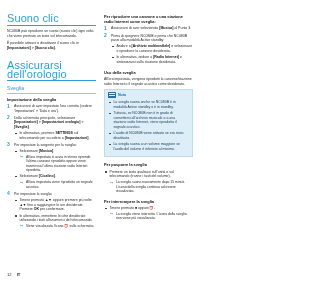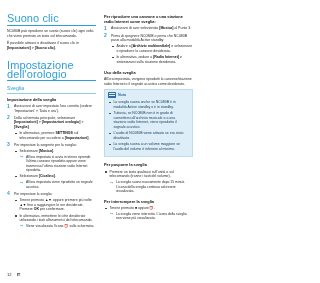--- a/index.html
+++ b/index.html
@@ -207,21 +207,21 @@
     <div class="col">
 
       <h1 class="h1">Suono clic</h1>
 
       <p class="body">NC080B può riprodurre un suono (suono clic) ogni volta che viene premuto un tasto sul telecomando.</p>
 
       <p class="body">
         <span>È possibile attivare o disattivare il suono clic in </span><b>[Impostazioni]</b><span> &gt; </span><b>[Suono clic]</b><span>.</span>
       </p>
 
-      <h1 class="h1 spaced">Impostazione dell'orologio</h1>
+      <h1 class="h1 spaced">Assicurarsi dell'orologio</h1>
 
       <h2 class="h2">Sveglia</h2>
 
       <h3 class="h3">Impostazione della sveglia</h3>
 
       <ol class="steps">
 
         <li>
           <span class="num">1</span>
           <span>Assicurarsi di aver impostato l'ora corretta (vedere 'Impostazioni' &gt; 'Data e ora').</span>

